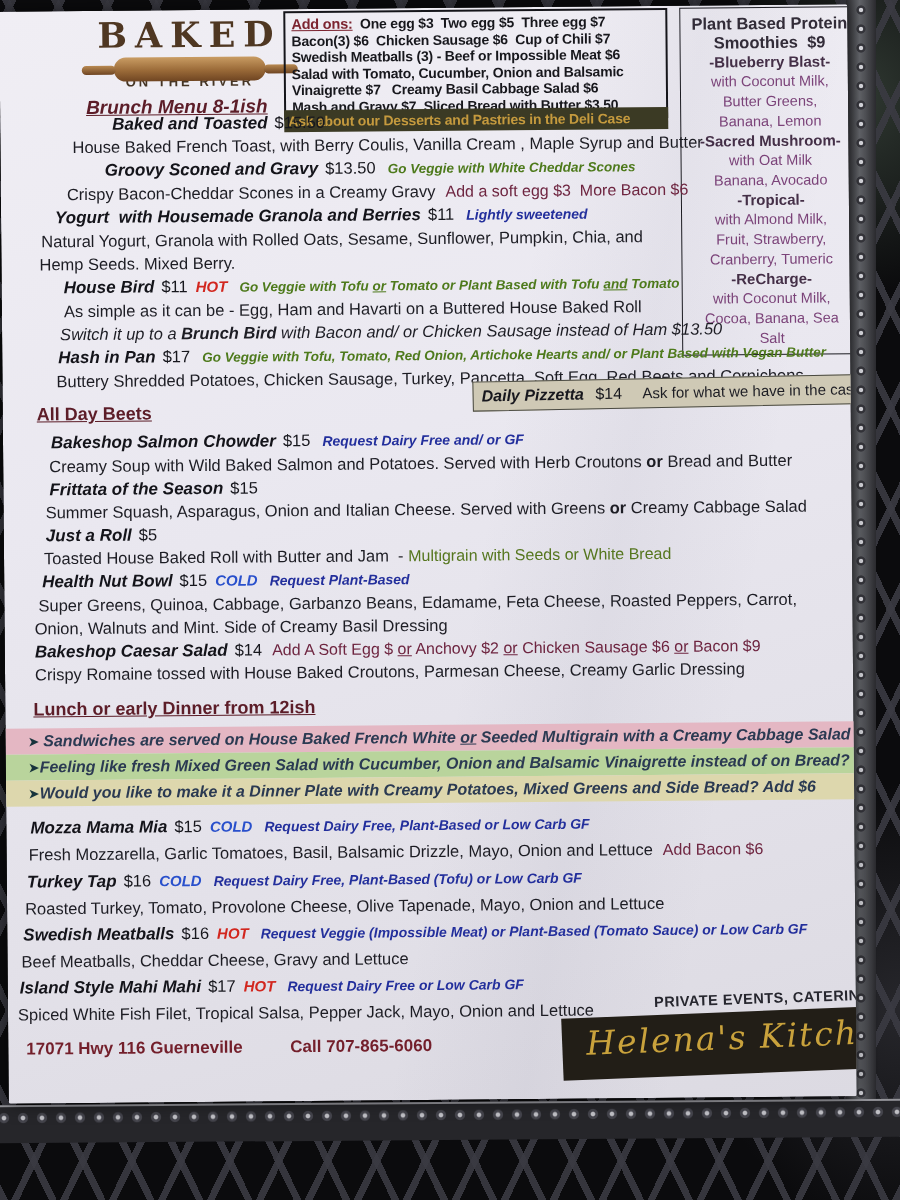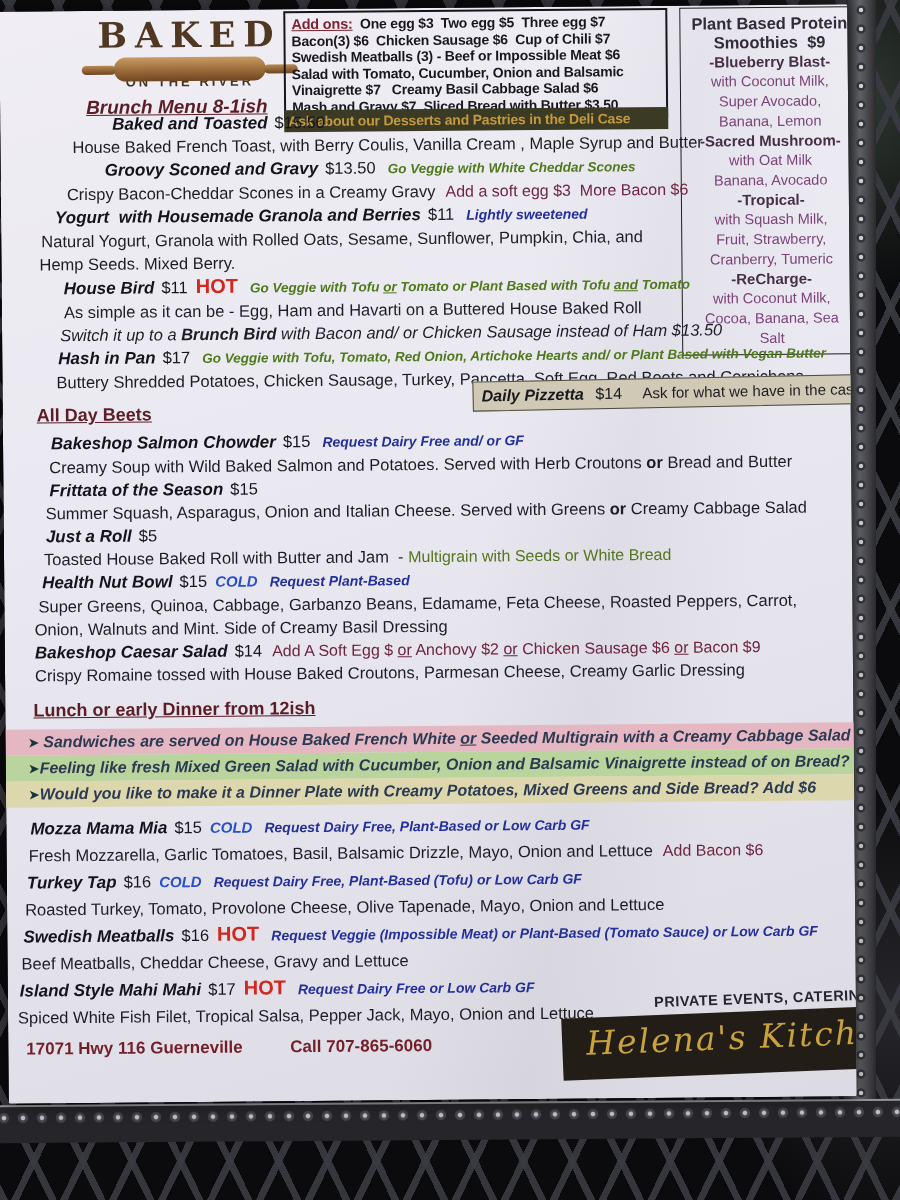--- a/index.html
+++ b/index.html
@@ -84,21 +84,21 @@
   .seg-i{font-style:italic;}
   .seg-h{font-weight:bold;font-size:18px;color:#5c1d28;text-decoration:underline;}
   .seg-g,.seg-g2,.seg-gu{color:#4e7a1c;font-weight:bold;font-style:italic;font-size:13.5px;}
   .seg-g{margin-left:12px;}
   .seg-gu{text-decoration:underline;}
   .seg-gd{color:#55761e;font-size:16px;}
   .seg-b{color:#232f9c;font-weight:bold;font-style:italic;font-size:14px;margin-left:12px;}
   .seg-m,.seg-m2,.seg-mu{color:#6e2540;font-size:16px;}
   .seg-m{margin-left:10px;}
   .seg-mu{text-decoration:underline;}
-  .seg-hot{color:#d2261e;font-weight:bold;font-size:20px;margin-left:8px;}
+  .seg-hot{color:#d2261e;font-weight:bold;font-style:italic;font-size:15px;margin-left:8px;}
   .seg-cold{color:#2950cc;font-weight:bold;font-style:italic;font-size:15px;margin-left:8px;}
   .seg-hlt,.seg-hltu{color:#2b3a52;font-weight:bold;font-style:italic;font-size:16px;}
   .seg-hltu{text-decoration:underline;}
   .seg-ar{color:#17333c;font-size:14px;}
   .hl{width:calc(100% - 14px);}
   .hl-pink{background:#e4b7c3;}
   .hl-green{background:#b9d49c;}
   .hl-yellow{background:#ddd7ad;}
   
   #private-events{position:absolute;left:646px;top:988px;font-weight:bold;font-size:14.5px;color:#26262e;
@@ -140,27 +140,27 @@
     <div id="banner">
       <span>Ask about our Desserts and Pastries in the Deli Case</span>
     </div>
 
     <div id="smoothies-box">
       <div id="smoothies-body">
           <div class="sm-line"><span class="seg-smt">Plant Based Protein</span></div>
           <div class="sm-line"><span class="seg-smt">Smoothies &nbsp;$9</span></div>
           <div class="sm-line"><span class="seg-smn">-Blueberry Blast-</span></div>
           <div class="sm-line"><span class="seg-smb">with Coconut Milk,</span></div>
-          <div class="sm-line"><span class="seg-smb">Super Avocado,</span></div>
+          <div class="sm-line"><span class="seg-smb">Butter Greens,</span></div>
           <div class="sm-line"><span class="seg-smb">Banana, Lemon</span></div>
           <div class="sm-line"><span class="seg-smn">-Sacred Mushroom-</span></div>
           <div class="sm-line"><span class="seg-smb">with Oat Milk</span></div>
           <div class="sm-line"><span class="seg-smb">Banana, Avocado</span></div>
           <div class="sm-line"><span class="seg-smn">-Tropical-</span></div>
-          <div class="sm-line"><span class="seg-smb">with Squash Milk,</span></div>
+          <div class="sm-line"><span class="seg-smb">with Almond Milk,</span></div>
           <div class="sm-line"><span class="seg-smb">Fruit, Strawberry,</span></div>
           <div class="sm-line"><span class="seg-smb">Cranberry, Tumeric</span></div>
           <div class="sm-line"><span class="seg-smn">-ReCharge-</span></div>
           <div class="sm-line"><span class="seg-smb">with Coconut Milk,</span></div>
           <div class="sm-line"><span class="seg-smb">Cocoa, Banana, Sea</span></div>
           <div class="sm-line"><span class="seg-smb">Salt</span></div>
         </div>
     </div>
 
     <div id="menu-flow">

